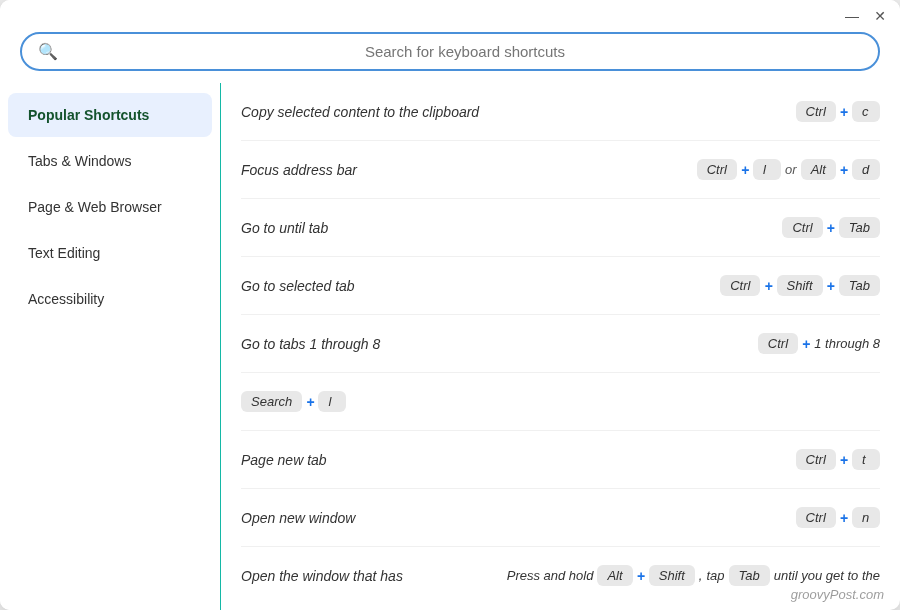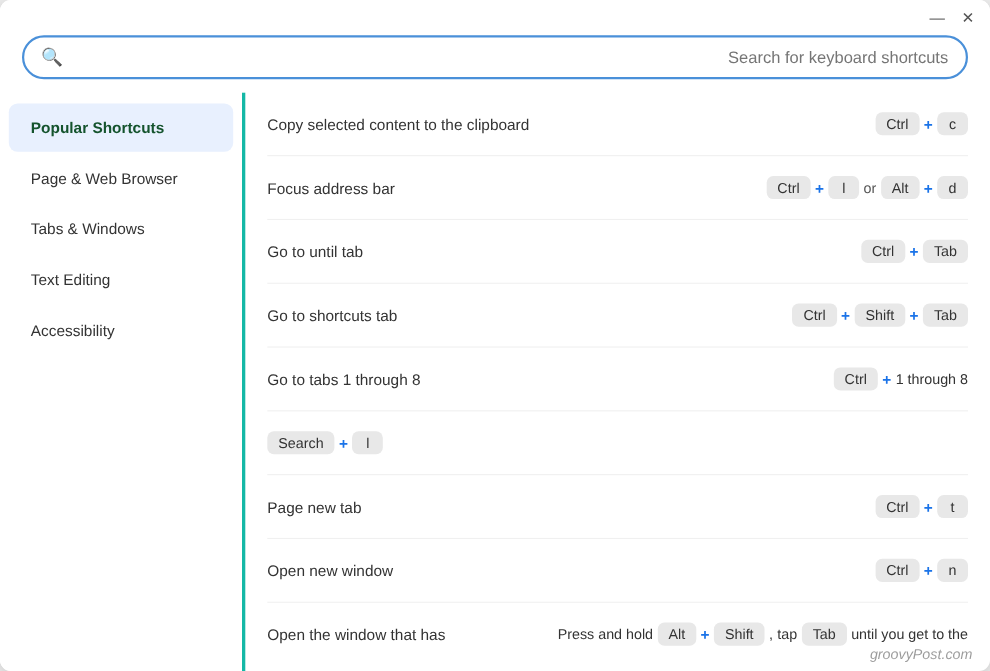--- a/index.html
+++ b/index.html
@@ -59,21 +59,21 @@
       color: #555;
       font-size: 16px;
     }
     .search-input {
       border: none;
       outline: none;
       font-size: 15px;
       color: #888;
       flex: 1;
       background: transparent;
-      text-align: right;
+      text-align: center;
     }
     .main-content {
       display: flex;
       flex: 1;
       overflow: hidden;
     }
     .sidebar {
       width: 220px;
       flex-shrink: 0;
       background: #fff;
@@ -90,21 +90,22 @@
     }
     .sidebar-item.active {
       background: #e8f0fe;
       color: #14532d;
       font-weight: 600;
     }
     .shortcuts-list {
       flex: 1;
       overflow-y: auto;
       padding: 0 20px;
-      border-left: 3px solid #14b8a6;
+      border-left: 1px solid #14b8a6;
+      font-style: italic;
     }
     .shortcut-row {
       display: flex;
       align-items: center;
       justify-content: space-between;
       padding: 18px 0;
       border-bottom: 1px solid #f0f0f0;
       font-size: 14px;
       color: #333;
     }
@@ -125,21 +126,20 @@
     }
     .key {
       background: #e8e8e8;
       border-radius: 6px;
       padding: 3px 10px;
       font-size: 13px;
       font-weight: 500;
       color: #333;
       display: inline-block;
       min-width: 28px;
-      text-align: center;
     }
     .plus-sign {
       color: #1a73e8;
       font-weight: 700;
       font-size: 14px;
     }
     .or-text {
       color: #555;
       font-size: 13px;
     }
@@ -170,22 +170,22 @@
     <div class="search-bar">
       <span class="search-icon">🔍</span>
       <input class="search-input" type="text" readonly="" placeholder="Search for keyboard shortcuts" style="">
     </div>
   </div>
 
   <div class="main-content">
     <div class="sidebar">
 
     <div class="sidebar-item active">Popular Shortcuts</div>
+        <div class="sidebar-item">Tabs &amp; Windows</div>
         <div class="sidebar-item">Page &amp; Web Browser</div>
-        <div class="sidebar-item">Tabs &amp; Windows</div>
         <div class="sidebar-item">Text Editing</div>
         <div class="sidebar-item">Accessibility</div>
       </div>
     <div class="shortcuts-list">
 
     <div class="shortcut-row">
           <div class="shortcut-desc">Copy selected content to the clipboard</div>
           <div class="shortcut-keys">
             <span class="key">Ctrl</span>
             <span class="plus-sign">+</span>
@@ -206,21 +206,21 @@
         </div>
         <div class="shortcut-row">
           <div class="shortcut-desc">Go to until tab</div>
           <div class="shortcut-keys">
             <span class="key">Ctrl</span>
             <span class="plus-sign">+</span>
             <span class="key">Tab</span>
           </div>
         </div>
         <div class="shortcut-row">
-          <div class="shortcut-desc">Go to shortcuts tab</div>
+          <div class="shortcut-desc">Go to selected tab</div>
           <div class="shortcut-keys">
             <span class="key">Ctrl</span>
             <span class="plus-sign">+</span>
             <span class="key">Shift</span>
             <span class="plus-sign">+</span>
             <span class="key">Tab</span>
           </div>
         </div>
         <div class="shortcut-row">
           <div class="shortcut-desc">Go to tabs 1 through 8</div>

